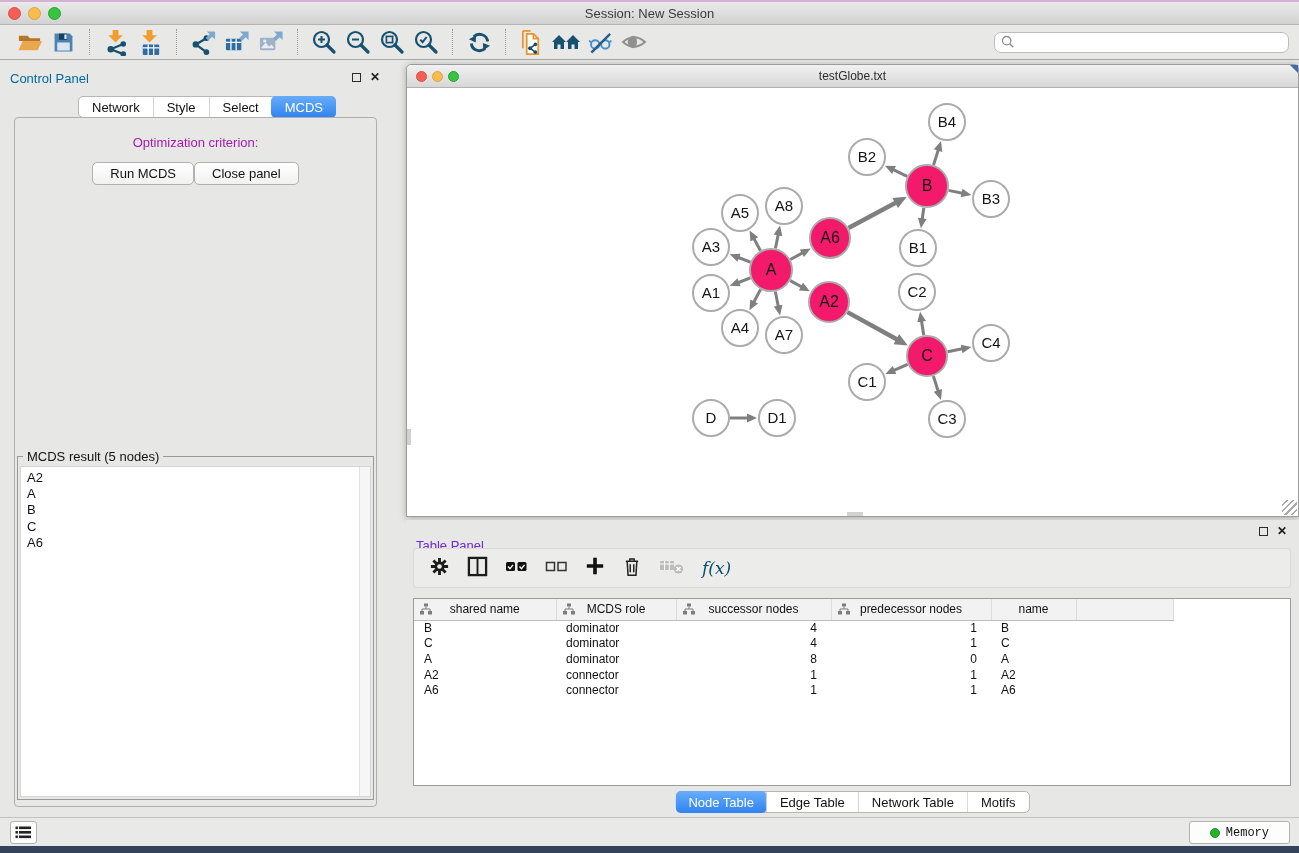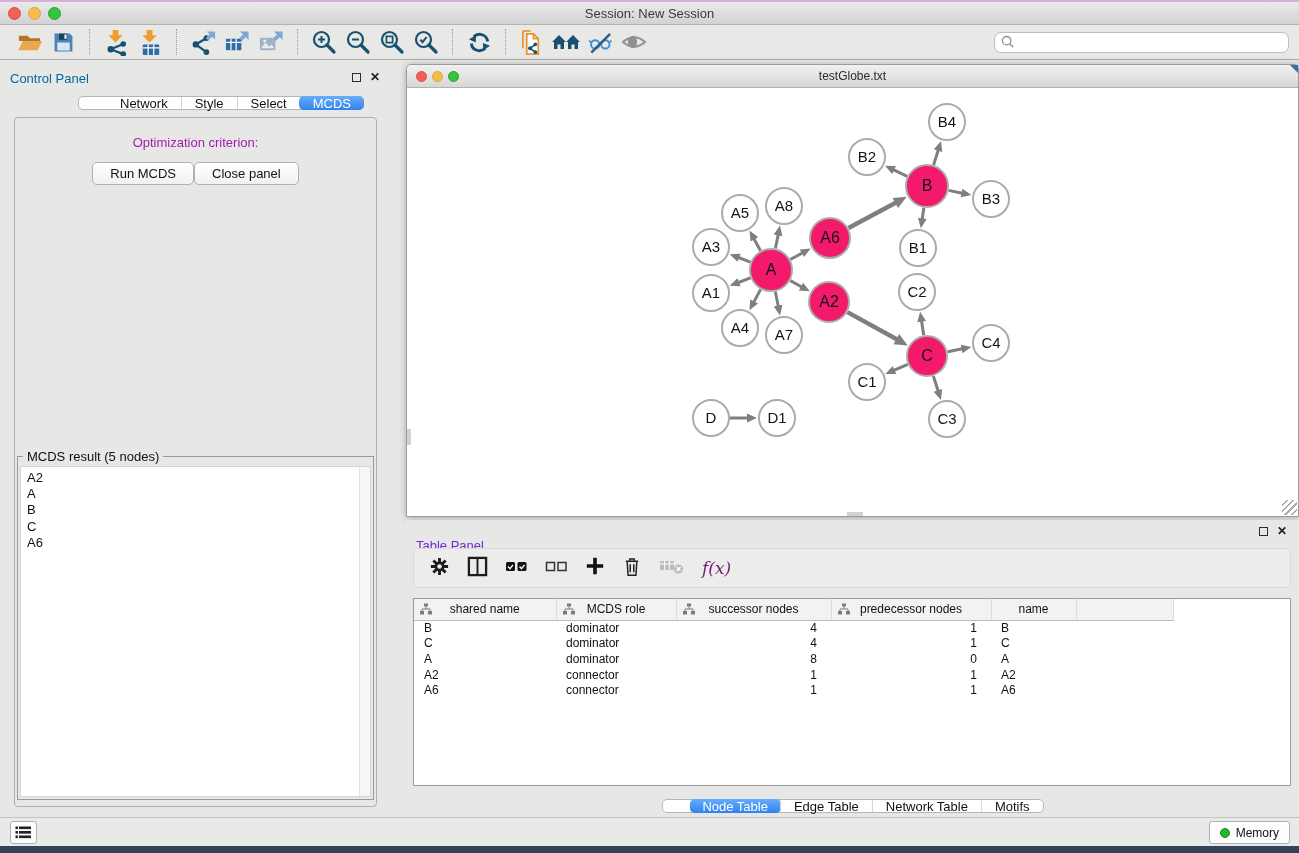--- a/index.html
+++ b/index.html
@@ -27,21 +27,21 @@
   .searchbox input { width:100%; height:100%; border:1px solid #bdbdbd; border-radius:7px;
     background:#fff; padding:0 8px 0 26px; font-size:12px; outline:none; color:#333; }
   .searchbox .mag { position:absolute; left:7px; top:3px; }
 
   
   .control-panel { position:absolute; left:0; top:60px; width:390px; height:757px; background:#e7e7e5; }
   .cp-head { position:absolute; left:10px; top:11px; font-size:13px; color:#0369a1; }
   .panel-ctl { position:absolute; top:12px; display:flex; align-items:center; gap:9px; right:10px; }
   .float-ic { width:9px; height:9px; border:1.5px solid #2c2c2c; display:inline-block; }
   .close-ic { font-size:12px; font-weight:bold; color:#1b1b1b; line-height:10px; }
-  .segtabs { display:flex; background:#fff; border:1px solid #b6b6b6; border-radius:5px; height:14px; align-items:stretch;padding-left:28px; }
+  .segtabs { display:flex; background:#fff; border:1px solid #b6b6b6; border-radius:5px; height:22px; align-items:stretch; }
   .segtab { font-size:13px; color:#111; display:flex; align-items:center; justify-content:center;
     padding:0 13px; border-left:1px solid #d2d2d2; white-space:nowrap; }
   .segtab:first-child { border-left:none; border-radius:4px 0 0 4px; }
   .segtab:last-child { border-radius:0 4px 4px 0; }
   .segtab.sel { background:linear-gradient(#67adf9,#2f82f0); color:#fff; border-radius:5px; margin:-1px; border-left-color:transparent; }
   #cp-tabs { position:absolute; left:78px; top:36px; }
   .cp-body { position:absolute; left:14px; right:13px; top:57px; bottom:10px;
     border:1px solid #aeaeae; border-radius:4px; background:#e7e7e5; }
   .opt-label { text-align:center; margin-top:17px; font-size:13px; color:#a21caf; }
   .dropdown { position:relative; margin:9px auto 0; width:314px; height:24px; background:#fff;
@@ -74,39 +74,39 @@
   .grip { position:absolute; right:1px; bottom:1px; width:15px; height:15px;
     background:repeating-linear-gradient(135deg, transparent 0 3px, #ababab 3px 4.5px); }
   .hint-v { position:absolute; left:0; top:341px; width:4px; height:16px; background:#d2d2d2; }
   .hint-h { position:absolute; left:440px; bottom:0; width:16px; height:4px; background:#d2d2d2; }
 
   
   .table-panel { position:absolute; left:406px; top:520px; width:893px; height:295px; background:#e7e7e5; }
   .tp-head { position:absolute; left:10px; top:6px; font-size:13px; color:#6d28d9;margin-top:12px; }
   .tp-toolbar { position:absolute; left:7px; right:8px; top:28px; height:40px; background:#ecECE9;
     background:#ececea; border:1px solid #d9d9d7; border-radius:3px; display:flex; align-items:center; gap:17px; padding-left:15px; }
-  .fx { font-family:"DejaVu Serif", serif; font-style:italic; font-size:17px; color:#701a75; }
+  .fx { font-family:"DejaVu Serif", serif; font-style:italic; font-size:17px; color:#0c4a6e; }
   .tp-tablebox { position:absolute; left:7px; right:8px; top:78px; height:188px; background:#fff;
     border:1px solid #9c9c9c; overflow:hidden; }
   table.grid { border-collapse:collapse; table-layout:fixed; }
   table.grid th { height:21px; background:#f2f2f2; border-bottom:1px solid #bdbdbd; border-right:1px solid #dcdcdc;
     font-weight:normal; font-size:12px; color:#111; position:relative; }
   table.grid th .hlabel { display:block; text-align:center; }
   table.grid th .hicon { position:absolute; left:6px; top:4px; }
   table.grid td { height:15.6px; font-size:12px; color:#101010; white-space:nowrap; overflow:hidden; }
   td.al { text-align:left; padding-left:10px; }
   td.ar { text-align:right; padding-right:14px; }
   #tp-tabs { position:absolute; left:50%; transform:translateX(-50%); bottom:2px; }
 
   
   .statusbar { position:absolute; left:0; top:817px; width:100%; height:29px; background:#e9e9e8; border-top:1px solid #c2c2c2; }
   .sb-left-btn { position:absolute; left:10px; top:3px; width:27px; height:23px; background:#fdfdfd;
     border:1px solid #b2b2b2; border-radius:3px; display:flex; align-items:center; justify-content:center; }
-  .memory-btn { position:absolute; right:9px; top:3px; height:23px; padding:0 10px; background:#fdfdfd;
-    border:1px solid #b2b2b2; border-radius:3px; display:flex; align-items:center; gap:6px; }
+  .memory-btn { position:absolute; right:9px; top:3px; height:23px; padding:0 20px; background:#fdfdfd;
+    border:1px solid #b2b2b2; border-radius:3px; display:flex; align-items:center; gap:6px;font-family:Liberation Mono, monospace; }
   .memory-dot { width:10px; height:10px; border-radius:50%; background:#27b42c; border:1px solid #1d8c22; }
   .memory-label { font-size:12px; color:#111; }
   .desktop-strip { position:absolute; left:0; top:846px; width:100%; height:7px; background:#34425a; }
 </style>
 </head>
 <body>
 
 <div class="screen">
 
   <div class="top-strip"></div>

